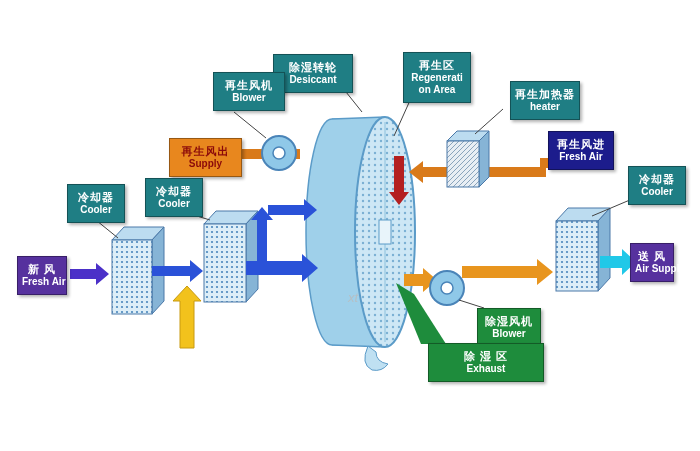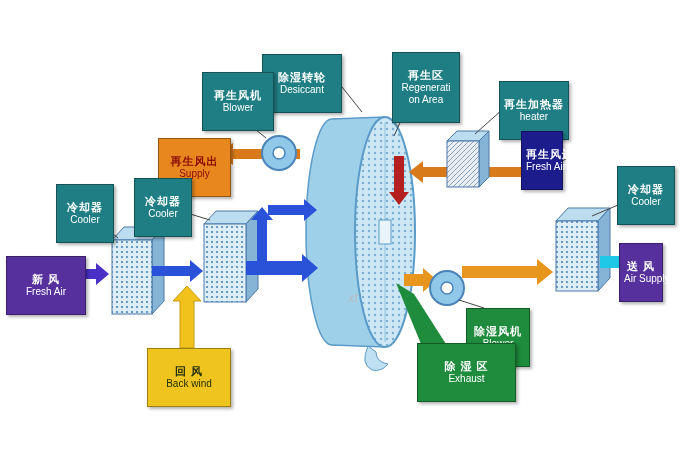--- a/index.html
+++ b/index.html
@@ -1,23 +1,23 @@
 <!DOCTYPE html>
 <html><head>
 <meta charset="utf-8">
 <style>
   html,body{margin:0;padding:0;}
   body{font-family:"Liberation Sans", sans-serif;}
   .stage{position:relative;width:700px;height:451px;background:#ffffff;overflow:hidden;}
   .stage svg{position:absolute;left:0;top:0;}
-  .lbl{position:absolute;box-sizing:border-box;text-align:center;padding:16px 4px;
+  .lbl{position:absolute;box-sizing:border-box;text-align:center;padding:6px 4px;
        color:#fff;border:1px solid rgba(0,0,0,.35);box-shadow:2px 2px 3px rgba(0,0,0,.3);
-       z-index:5;line-height:1.2;}
+       z-index:5;line-height:1.2;margin-left:11px;}
   .lbl .zh{display:block;font-size:11px;font-weight:bold;letter-spacing:1px;white-space:nowrap;}
-  .lbl .en{display:block;font-size:10px;font-weight:normal;white-space:nowrap;}
+  .lbl .en{display:block;font-size:10px;font-weight:bold;white-space:nowrap;}
   .teal{background:#1f7e84;}
   .orange{background:#e8871e;color:#8b0a0a;}
   .navy{background:#1c1c8c;}
   .purple{background:#56319e;}
   .yellow{background:#f0c41e;color:#23300f;}
   .green{background:#1e8c3c;}
 </style>
 </head>
 <body>
 
@@ -140,58 +140,54 @@
 <div class="lbl teal" style="left:499px;top:81px;width:70px;">
   <span class="zh">再生加热器</span>
   <span class="en">heater</span>
 </div>
 
 <div class="lbl orange" style="left:158px;top:138px;width:73px;">
   <span class="zh">再生风出</span>
   <span class="en">Supply</span>
 </div>
 
-<div class="lbl navy" style="left:521px;top:131px;width:42px;">
+<div class="lbl navy" style="left:537px;top:131px;width:66px;">
   <span class="zh">再生风进</span>
   <span class="en">Fresh Air</span>
 </div>
 
 <div class="lbl teal" style="left:56px;top:184px;width:58px;">
   <span class="zh">冷却器</span>
   <span class="en">Cooler</span>
 </div>
 
 <div class="lbl teal" style="left:134px;top:178px;width:58px;">
   <span class="zh">冷却器</span>
   <span class="en">Cooler</span>
 </div>
 
 <div class="lbl teal" style="left:617px;top:166px;width:58px;">
   <span class="zh">冷却器</span>
   <span class="en">Cooler</span>
 </div>
 
-<div class="lbl purple" style="left:6px;top:256px;width:80px;">
+<div class="lbl purple" style="left:6px;top:256px;width:50px;">
   <span class="zh">新  风</span>
   <span class="en">Fresh Air</span>
 </div>
 
 <div class="lbl purple" style="left:619px;top:243px;width:44px;">
   <span class="zh">送  风</span>
   <span class="en">Air Supply</span>
 </div>
 
-<div class="lbl yellow" style="left:147px;top:348px;width:84px;">
-  <span class="zh">回  风</span>
-  <span class="en">Back wind</span>
-</div>
 
 <div class="lbl green" style="left:466px;top:308px;width:64px;">
   <span class="zh">除湿风机</span>
   <span class="en">Blower</span>
 </div>
 
-<div class="lbl green" style="left:417px;top:343px;width:99px;">
+<div class="lbl green" style="left:417px;top:343px;width:116px;">
   <span class="zh">除 湿 区</span>
   <span class="en">Exhaust</span>
 </div>
 
 </div>
 
 </body></html>

